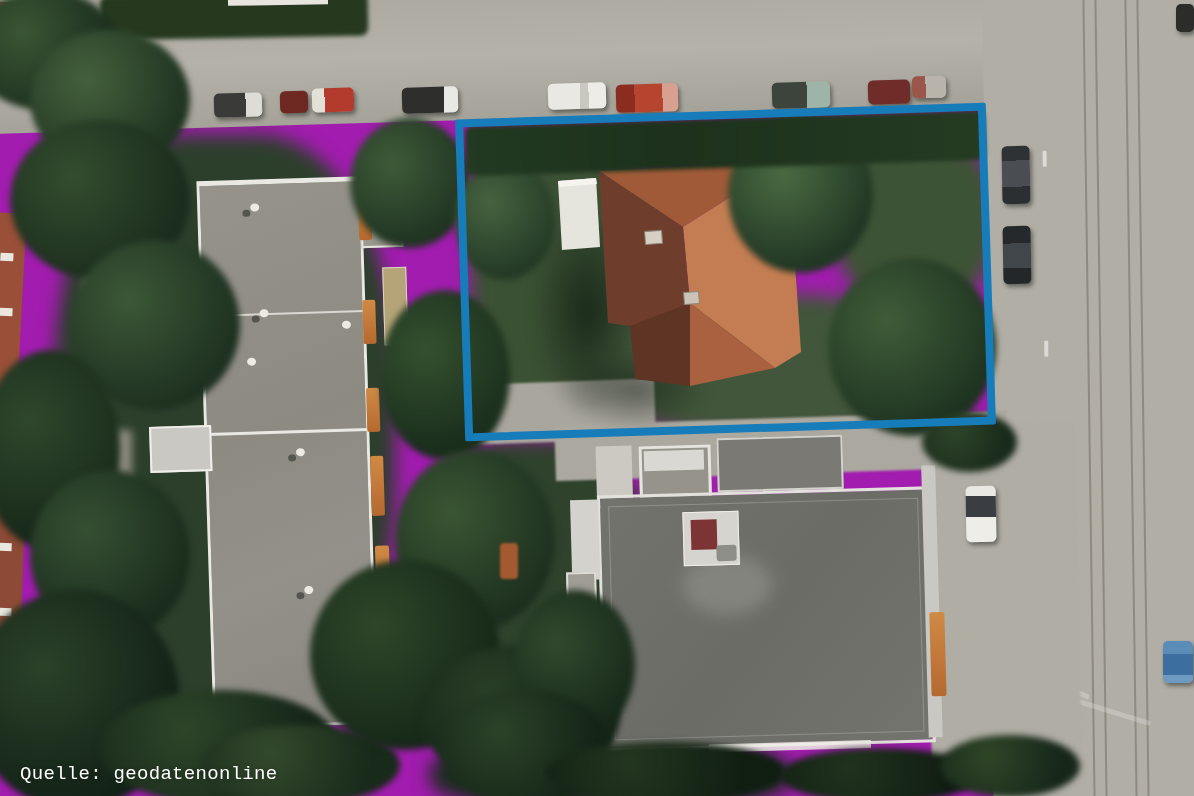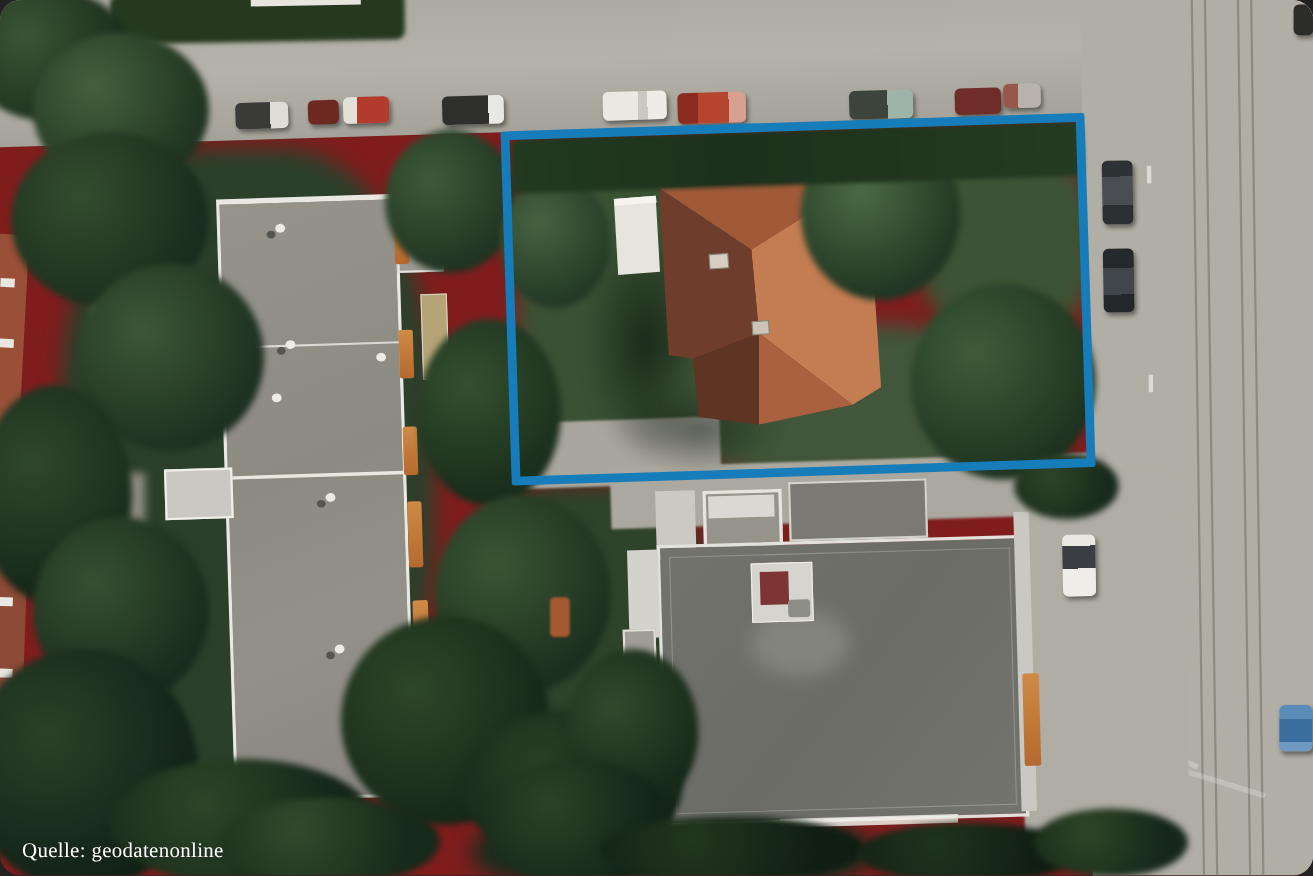--- a/index.html
+++ b/index.html
@@ -1,20 +1,19 @@
 <!DOCTYPE html>
 <html><head>
 <meta charset="utf-8">
 <style>
   html,body{margin:0;padding:0;background:#222;}
   #canvas{
     position:relative;width:1194px;height:796px;overflow:hidden;
-    background:#7f1d1d;
-    font-family:Liberation Serif, serif;
-    border-radius:19px;
+    background:#a21caf;
+    font-family:Liberation Mono, monospace;
   }
   #canvas *{position:absolute;box-sizing:border-box;}
   .patch{filter:blur(9px);border-radius:40%;}
   .tree{border-radius:50%;filter:blur(3px);}
   .hedge{filter:blur(2px);border-radius:8px;}
   .road{background:#b1aea5;}
   .pave{filter:blur(1px);}
   .car{border-radius:5px;box-shadow:2px 3px 4px rgba(10,15,10,.45);}
   .dash{background:rgba(255,255,255,.55);border-radius:1px;}
   .rail{background:#8e8a80;width:2px;top:0;bottom:0;}

